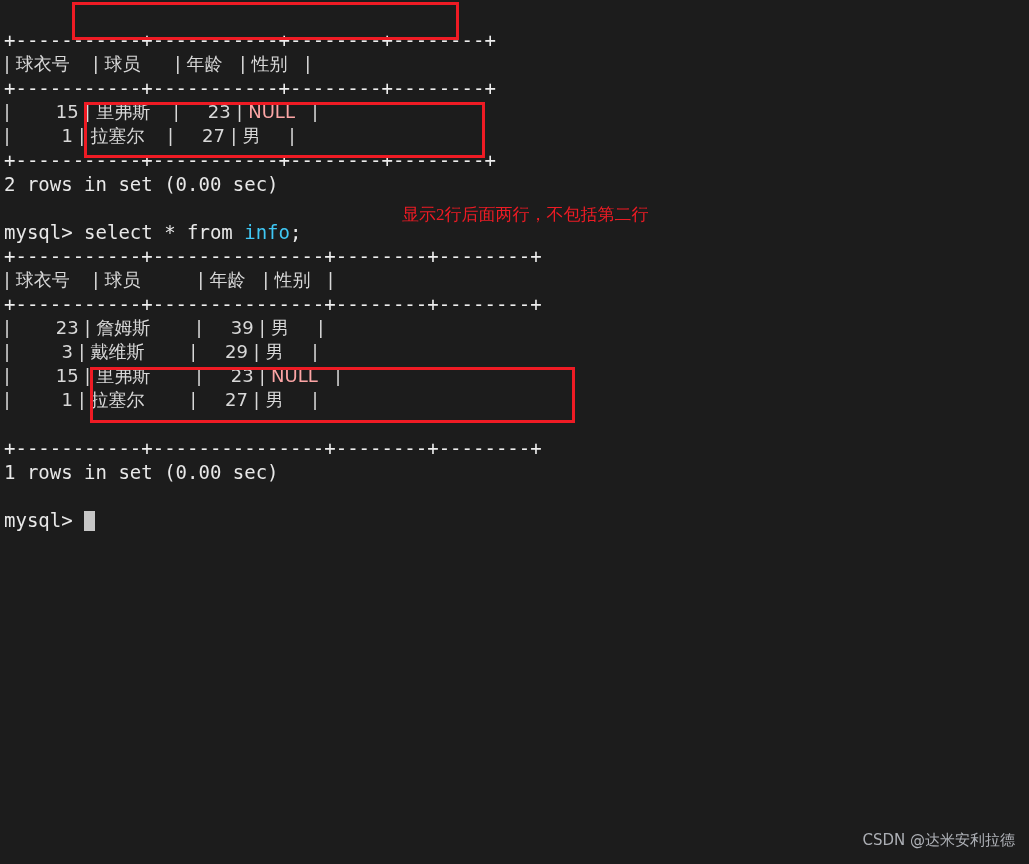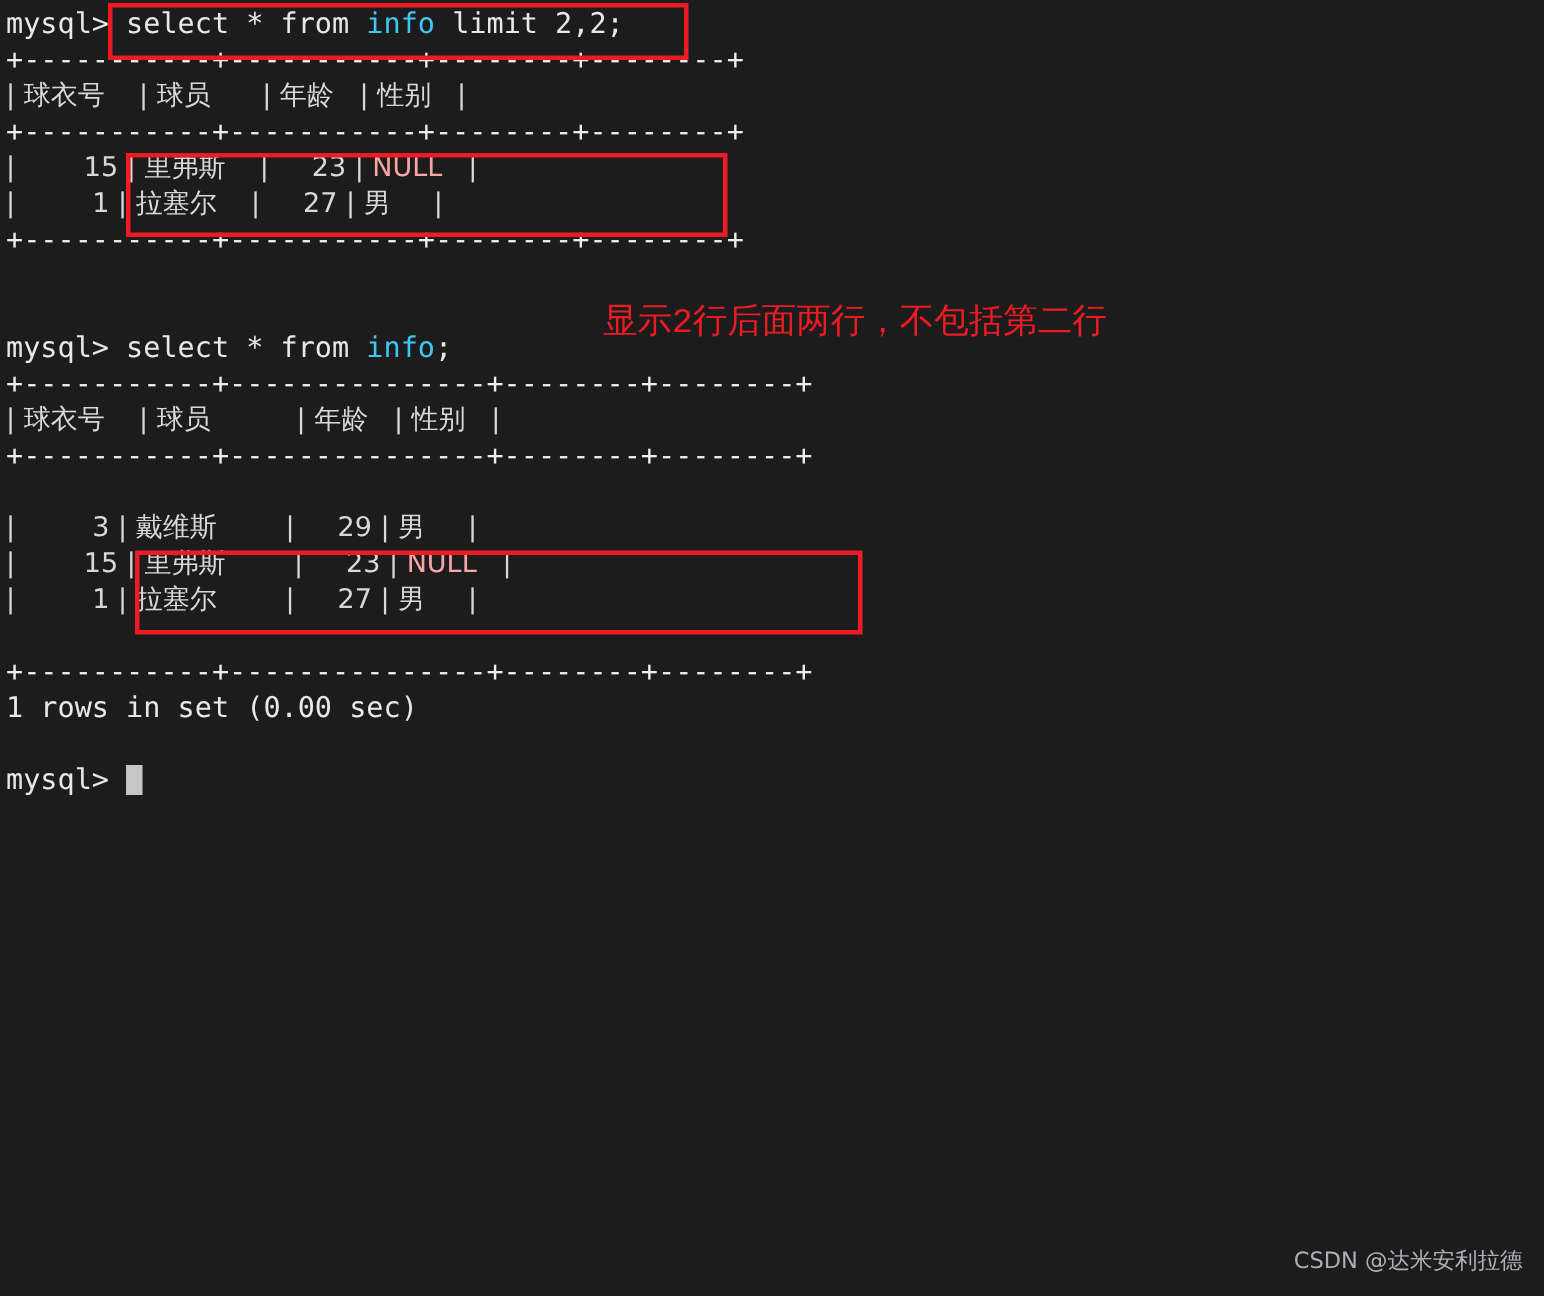--- a/index.html
+++ b/index.html
@@ -67,22 +67,22 @@
     border: 3px solid #ee1b24;
     box-sizing: border-box;
     background: transparent;
     pointer-events: none;
   }
 
   
   #annotation-text {
     position: absolute;
     color: #ee1b24;
-    font-family: Liberation Mono, monospace;
-    font-size: 23px;
+    font-family: Liberation Serif, serif;
+    font-size: 17px;
     line-height: 24px;
     white-space: pre;
     font-weight: 400;
   }
 
   
   #watermark {
     position: absolute;
     color: #b9bcc2;
     font-family: "DejaVu Sans", "Liberation Sans", sans-serif;
@@ -92,39 +92,40 @@
     opacity: 0.92;
   }
 </style>
 </head>
 <body>
 
 <div id="chrome-strip"></div>
 
 <div id="terminal">
 
-  <div class="term-line" style="top:4px;"><span class="tok-plain">mysql&gt; </span><span class="tok-kw">select * from </span><span class="tok-ident">info</span><span class="tok-kw"> limit 2,2;</span></div>
 
   <div class="term-line tok-border" style="top:28px;">+-----------+-----------+--------+--------+</div>
   <div class="term-line tok-cjk" style="top:52px;">| 球衣号    | 球员      | 年龄   | 性别   |</div>
   <div class="term-line tok-border" style="top:76px;">+-----------+-----------+--------+--------+</div>
 
   <div class="term-line tok-cjk" style="top:100px;"><span>|        15 | 里弗斯    |     23 | </span><span class="tok-null">NULL</span><span>   |</span></div>
 
   <div class="term-line tok-cjk" style="top:124px;">|         1 | 拉塞尔    |     27 | 男     |</div>
   <div class="term-line tok-border" style="top:148px;">+-----------+-----------+--------+--------+</div>
+  <div class="term-line" style="top:172px;">2 rows in set (0.00 sec)</div>
 
   <div class="term-line" style="top:196px;"></div>
 
   <div class="term-line" style="top:220px;"><span class="tok-plain">mysql&gt; </span><span class="tok-kw">select * from </span><span class="tok-ident">info</span><span class="tok-kw">;</span></div>
 
   <div class="term-line tok-border" style="top:244px;">+-----------+---------------+--------+--------+</div>
   <div class="term-line tok-cjk" style="top:268px;">| 球衣号    | 球员          | 年龄   | 性别   |</div>
   <div class="term-line tok-border" style="top:292px;">+-----------+---------------+--------+--------+</div>
 
+  <div class="term-line tok-cjk" style="top:316px;">|        23 | 詹姆斯        |     39 | 男     |</div>
   <div class="term-line tok-cjk" style="top:340px;">|         3 | 戴维斯        |     29 | 男     |</div>
 
   <div class="term-line tok-cjk" style="top:364px;"><span>|        15 | 里弗斯        |     23 | </span><span class="tok-null">NULL</span><span>   |</span></div>
 
   <div class="term-line tok-cjk" style="top:388px;">|         1 | 拉塞尔        |     27 | 男     |</div>
   <div class="term-line tok-border" style="top:436px;">+-----------+---------------+--------+--------+</div>
   <div class="term-line" style="top:460px;">1 rows in set (0.00 sec)</div>
 
   <div class="term-line" style="top:484px;"></div>
 

